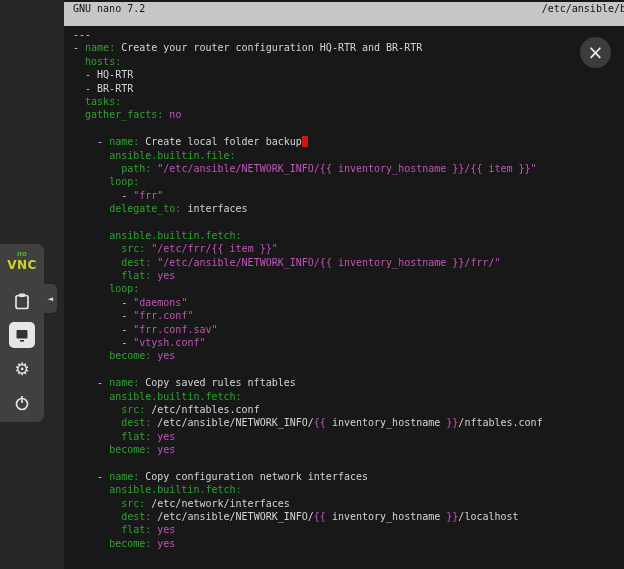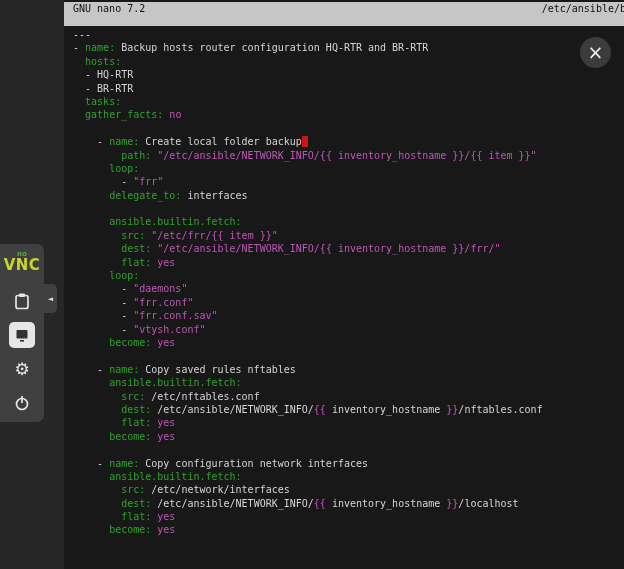--- a/index.html
+++ b/index.html
@@ -19,21 +19,21 @@
   .c-s{color:var(--string,#bf55b8)}
   .c-x{background:var(--cursor-bg,#cc1616);color:transparent}
 
   
   .sidebar{position:absolute;left:0;top:0;width:64px;height:100%}
   .control-panel{position:absolute;left:0;top:244px;width:44px;height:178px;
     background:var(--panel-bg,#404040);border-radius:0 7px 7px 0;
     display:flex;flex-direction:column;align-items:center;gap:8px;padding-top:6px}
   .vnc-logo{text-align:center;height:30px;font-family:"DejaVu Sans",sans-serif}
   .logo-no{font-size:7px;line-height:9px;color:var(--logo-green,#55b031);font-weight:bold}
-  .logo-vnc{font-size:15px;line-height:13px;color:var(--logo-yellow,#c9d42e);font-weight:bold;letter-spacing:.5px}
+  .logo-vnc{font-size:12px;line-height:13px;color:var(--logo-yellow,#c9d42e);font-weight:bold;letter-spacing:.5px}
   .panel-handle{position:absolute;left:44px;top:40px;width:13px;height:29px;
     background:var(--panel-bg,#404040);border-radius:0 5px 5px 0;
     display:flex;align-items:center;justify-content:center;cursor:pointer;border:none}
   .handle-arrow{font-size:7px;color:#ddd;font-family:"DejaVu Sans",sans-serif}
   .icon-btn{width:26px;height:26px;background:transparent;border:none;padding:0;cursor:pointer;
     color:var(--icon-fg,#e6e6e6);display:flex;align-items:center;justify-content:center}
   .icon-btn.active{background:var(--icon-fg,#e6e6e6);border-radius:5px}
   .gear-glyph{font-size:17px;line-height:1;font-family:"DejaVu Sans",sans-serif}
 
   
@@ -83,28 +83,29 @@
   </div>
 </div>
 
 <div class="terminal">
   <div class="titlebar">
     <span class="titlebar-left">GNU nano 7.2</span>
     <span class="titlebar-right">/etc/ansible/b</span>
   </div>
   <div class="editor-lines">
       <div class="code-line"><span class="c-p">---</span></div>
-      <div class="code-line"><span class="c-p">- </span><span class="c-k">name:</span><span class="c-p"> Backup hosts router configuration HQ-RTR and BR-RTR</span></div>
+      <div class="code-line"><span class="c-p">- </span><span class="c-k">name:</span><span class="c-p"> Create your router configuration HQ-RTR and BR-RTR</span></div>
       <div class="code-line"><span class="c-p">  </span><span class="c-k">hosts:</span></div>
       <div class="code-line"><span class="c-p">  - HQ-RTR</span></div>
       <div class="code-line"><span class="c-p">  - BR-RTR</span></div>
       <div class="code-line"><span class="c-p">  </span><span class="c-k">tasks:</span></div>
       <div class="code-line"><span class="c-p">  </span><span class="c-k">gather_facts:</span><span class="c-p"> </span><span class="c-s">no</span></div>
       <div class="code-line">&nbsp;</div>
       <div class="code-line"><span class="c-p">    - </span><span class="c-k">name:</span><span class="c-p"> Create local folder backup</span><span class="c-x"> </span></div>
+      <div class="code-line"><span class="c-p">      </span><span class="c-k">ansible.builtin.file:</span></div>
       <div class="code-line"><span class="c-p">        </span><span class="c-k">path:</span><span class="c-p"> </span><span class="c-s">"/etc/ansible/NETWORK_INFO/{{ inventory_hostname }}/{{ item }}"</span></div>
       <div class="code-line"><span class="c-p">      </span><span class="c-k">loop:</span></div>
       <div class="code-line"><span class="c-p">        - </span><span class="c-s">"frr"</span></div>
       <div class="code-line"><span class="c-p">      </span><span class="c-k">delegate_to:</span><span class="c-p"> interfaces</span></div>
       <div class="code-line">&nbsp;</div>
       <div class="code-line"><span class="c-p">      </span><span class="c-k">ansible.builtin.fetch:</span></div>
       <div class="code-line"><span class="c-p">        </span><span class="c-k">src:</span><span class="c-p"> </span><span class="c-s">"/etc/frr/{{ item }}"</span></div>
       <div class="code-line"><span class="c-p">        </span><span class="c-k">dest:</span><span class="c-p"> </span><span class="c-s">"/etc/ansible/NETWORK_INFO/{{ inventory_hostname }}/frr/"</span></div>
       <div class="code-line"><span class="c-p">        </span><span class="c-k">flat:</span><span class="c-p"> </span><span class="c-s">yes</span></div>
       <div class="code-line"><span class="c-p">      </span><span class="c-k">loop:</span></div>

